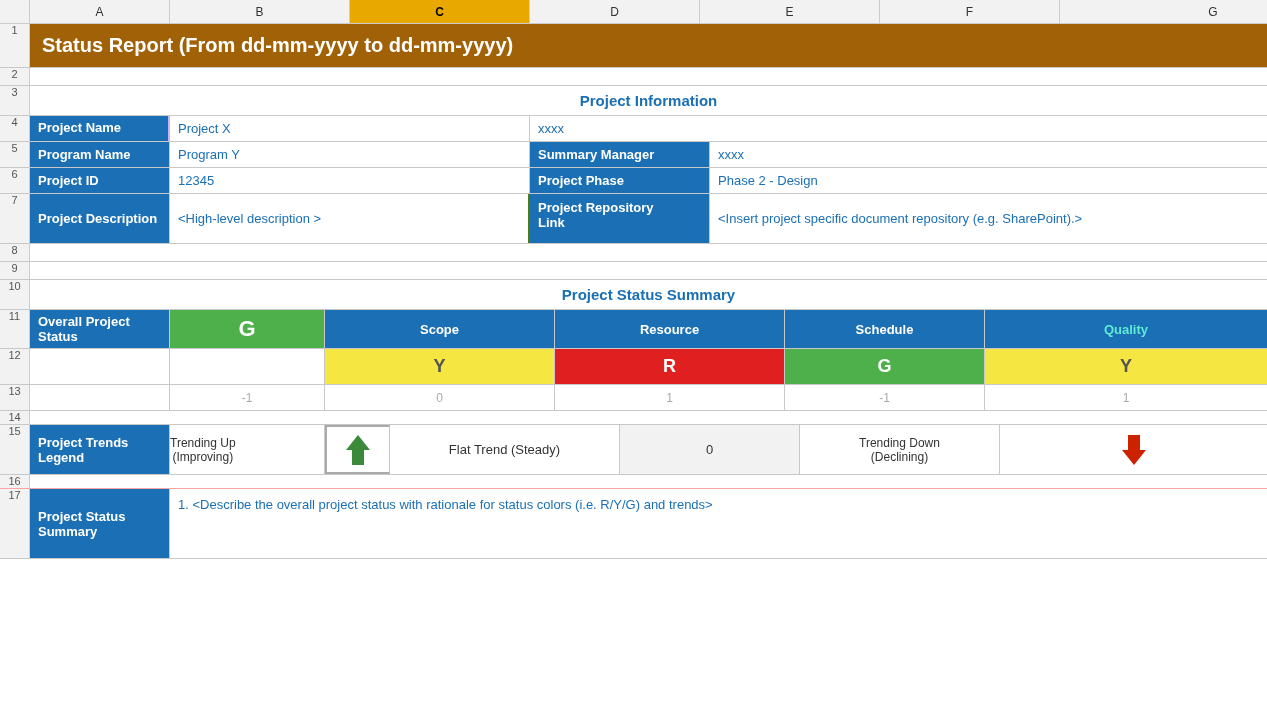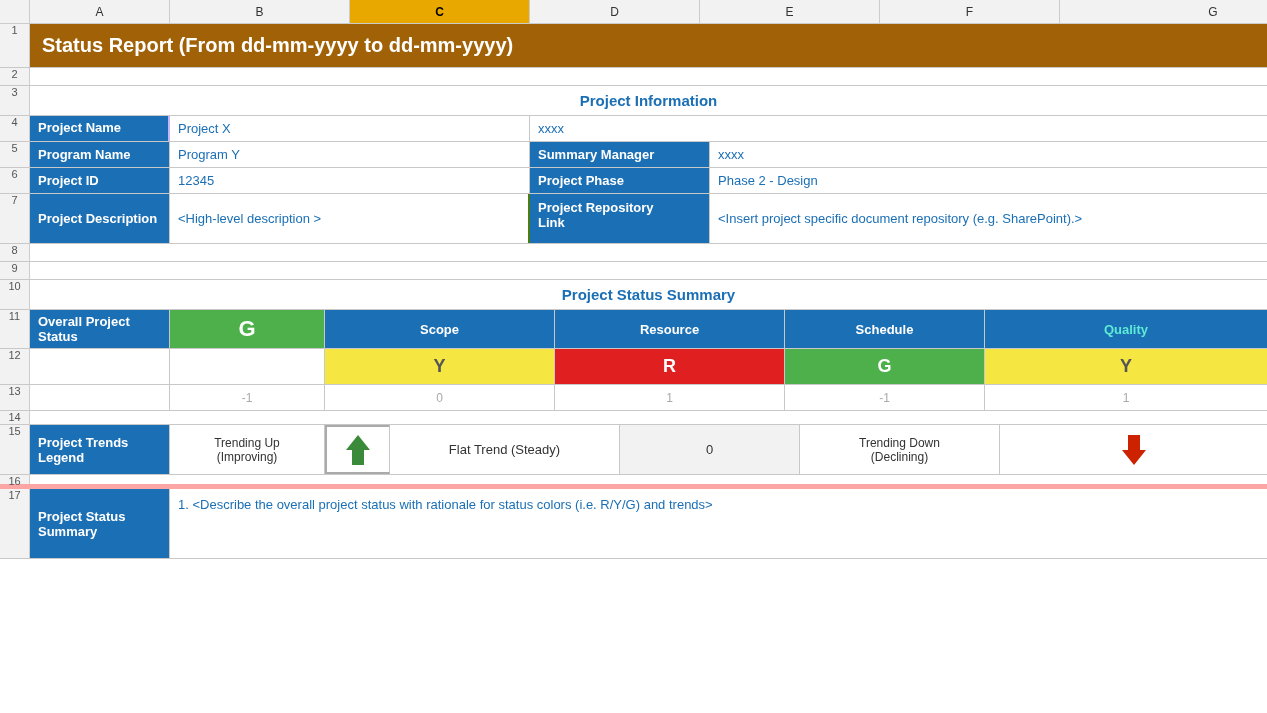--- a/index.html
+++ b/index.html
@@ -243,21 +243,21 @@
     <div style="flex:1;"></div>
   </div>
 
   <div style="display:flex; border-bottom:1px solid #c8c8c8; min-height:50px;">
     <div class="rn">15</div>
 
     <div style="flex:0 0 140px; background:#1b6fb5; color:#fff; font-weight:bold; padding:4px 8px; border-right:1px solid #c8c8c8; display:flex; align-items:center;">
       <span>Project Trends Legend</span>
     </div>
 
-    <div style="flex:0 0 155px; background:#fff; color:#333; text-align:center; border-right:1px solid #c8c8c8; display:flex; align-items:center; justify-content:center; font-size:12px;">
+    <div style="flex:0 0 155px; background:#fff; color:#333; text-align:center; border-right:1px solid #c8c8c8; display:flex; align-items:center; justify-content:flex-start; font-size:12px;">
       <span>Trending Up<br>(Improving)</span>
     </div>
 
     <div style="flex:0 0 65px; background:#fff; border:2px solid #aaa; display:flex; align-items:center; justify-content:center; border-right:1px solid #c8c8c8;">
       <svg width="30" height="36" viewBox="0 0 30 36">
         <polygon points="15,3 27,18 21,18 21,33 9,33 9,18 3,18" fill="#3a8a3a"></polygon>
       </svg>
     </div>
 
     <div style="flex:0 0 230px; background:#fff; color:#333; text-align:center; border-right:1px solid #c8c8c8; display:flex; align-items:center; justify-content:center;">
@@ -272,21 +272,21 @@
       <span>Trending Down<br>(Declining)</span>
     </div>
 
     <div style="flex:1; background:#fff; display:flex; align-items:center; justify-content:center;">
       <svg width="30" height="36" viewBox="0 0 30 36">
         <polygon points="15,33 27,18 21,18 21,3 9,3 9,18 3,18" fill="#cc2200"></polygon>
       </svg>
     </div>
   </div>
 
-  <div style="display:flex; height:14px; border-bottom:5px solid #fca5a5;gap:12px;">
+  <div style="display:flex; height:14px; border-bottom:1px solid #fca5a5;gap:12px;">
     <div class="rn">16</div>
     <div style="flex:1;"></div>
   </div>
 
   <div style="display:flex; border-bottom:1px solid #c8c8c8; min-height:70px;">
     <div class="rn">17</div>
     <div style="flex:0 0 140px; background:#1b6fb5; color:#fff; font-weight:bold; padding:8px; border-right:1px solid #c8c8c8; display:flex; align-items:center;">
       <span>Project Status<br>Summary</span>
     </div>
     <div style="flex:1; background:#fff; color:#1b6fb5; padding:8px; display:flex; align-items:flex-start;">

